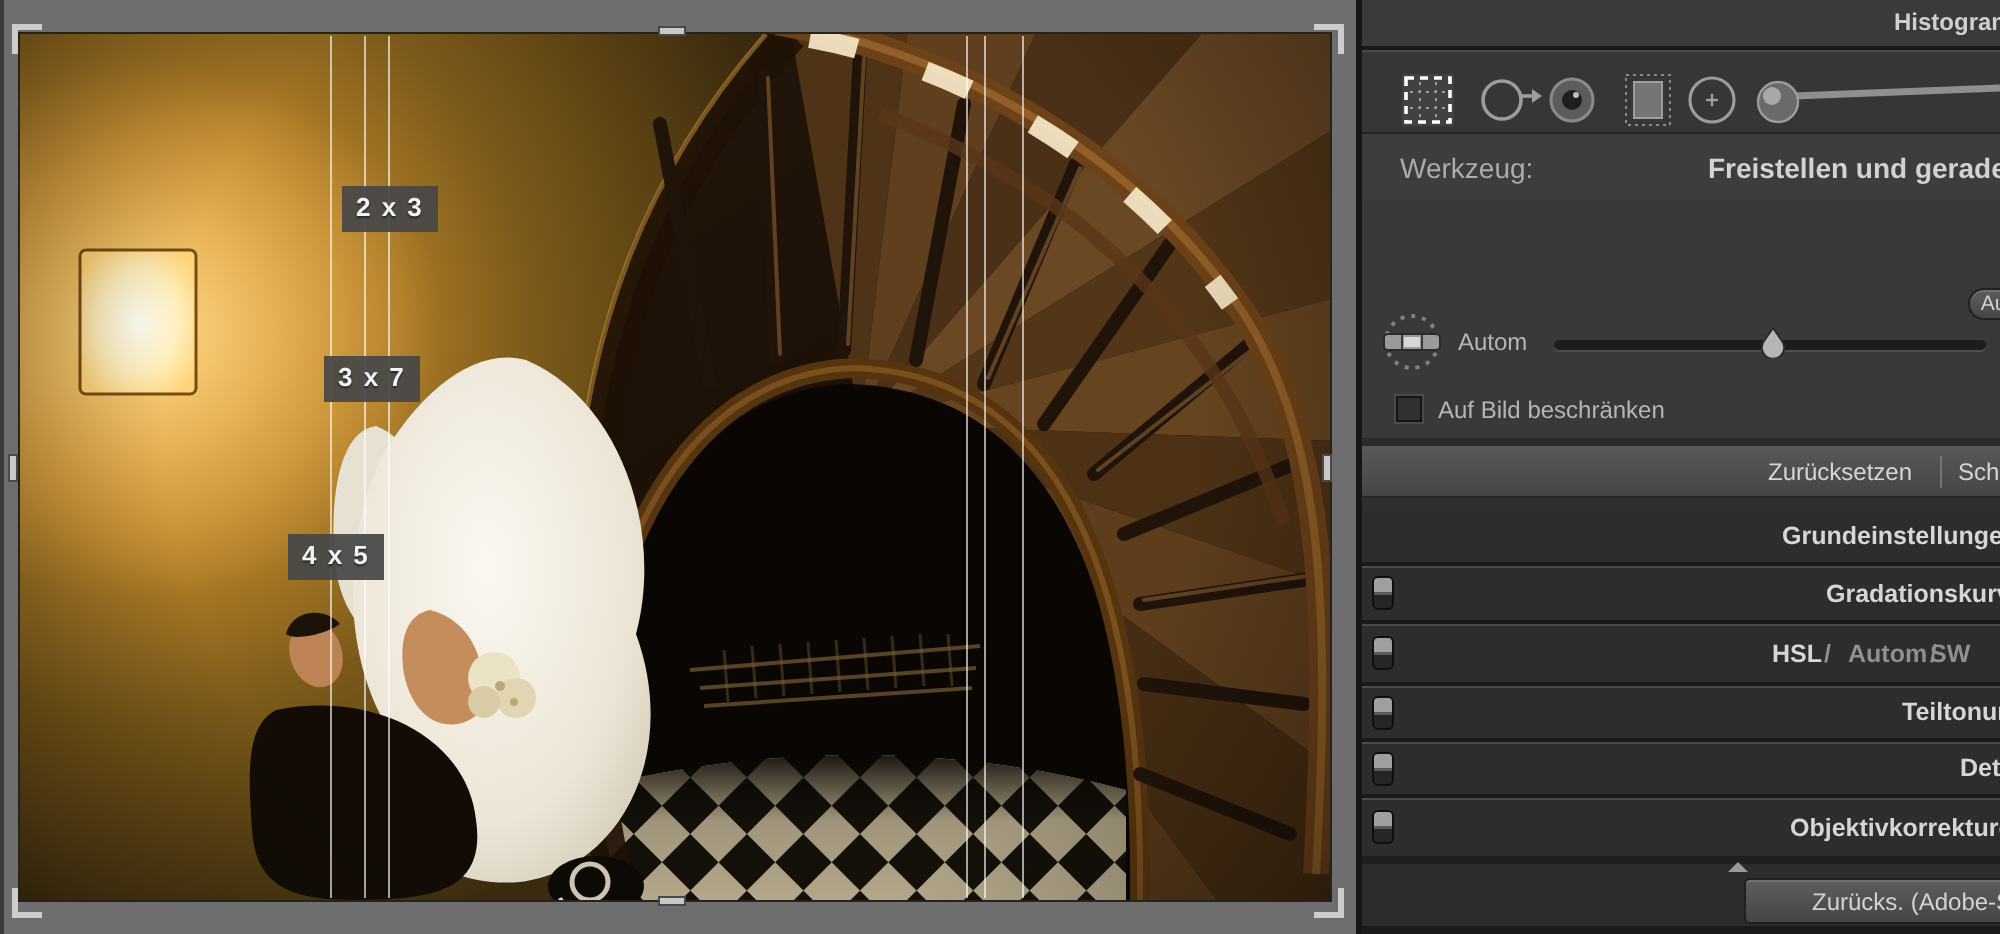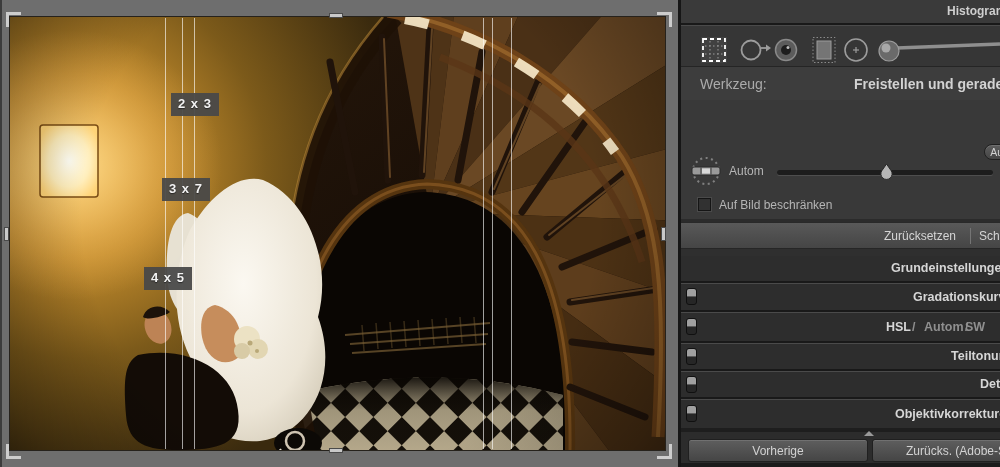--- a/index.html
+++ b/index.html
@@ -347,18 +347,17 @@
     <div class="abs sep" style="top:397px"></div>
 
     <div class="abs hdr" style="top:400px;height:28px">
       <div class="toggle abs" style="left:5px;top:5px"></div>
       <span style="left:214px;top:7px">Objektivkorrekturen</span>
     </div>
     <div class="abs" style="left:3px;top:428px;width:319px;height:4px;background:#1e1e1e"></div>
 
     <div class="abs" style="left:3px;top:432px;width:319px;height:35px;background:#2c2c2c">
       <div class="abs" style="left:183px;top:-1px;width:0;height:0;border-left:5px solid transparent;border-right:5px solid transparent;border-bottom:5px solid #9a9a9a"></div>
-      <div class="abs btn" style="left:7px;top:7px;width:180px;height:23px;line-height:22px">Vorherige</div>
       <div class="abs btn" style="left:191px;top:7px;width:200px;height:23px;line-height:22px;text-align:left;padding-left:33px">Zurücks. (Adobe-Standardeinst.)</div>
       <div class="abs" style="left:0;top:31px;width:319px;height:4px;background:#1b1b1b"></div>
     </div>
   </div>
 </div>
 
 </body></html>

